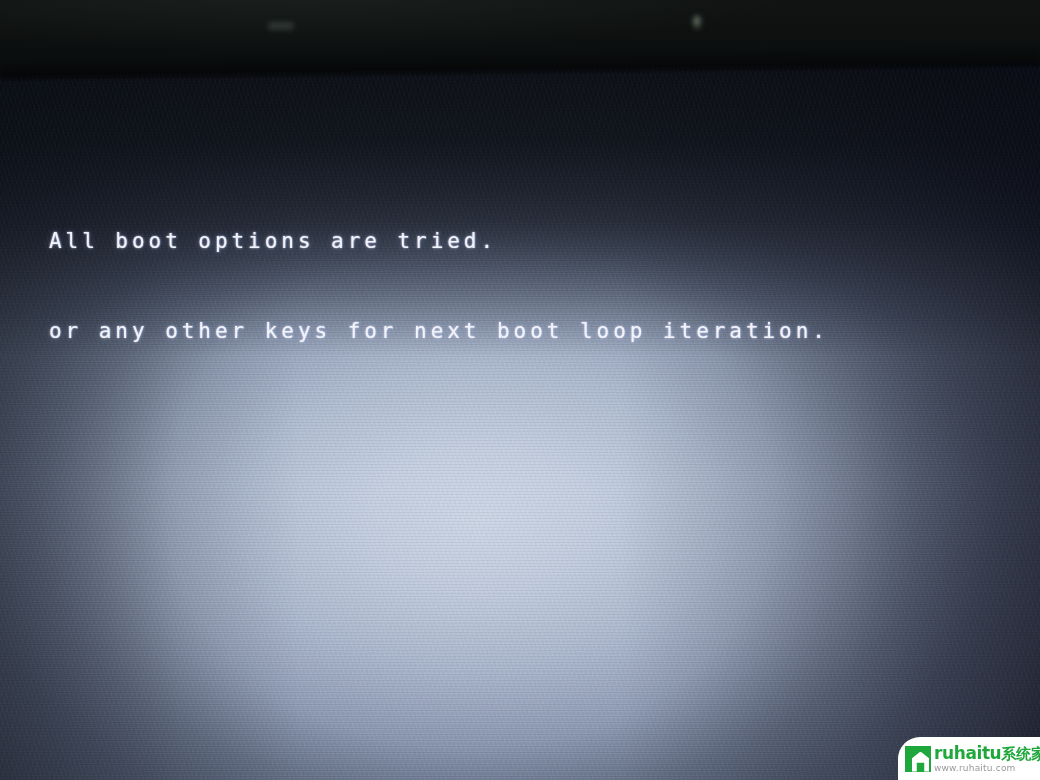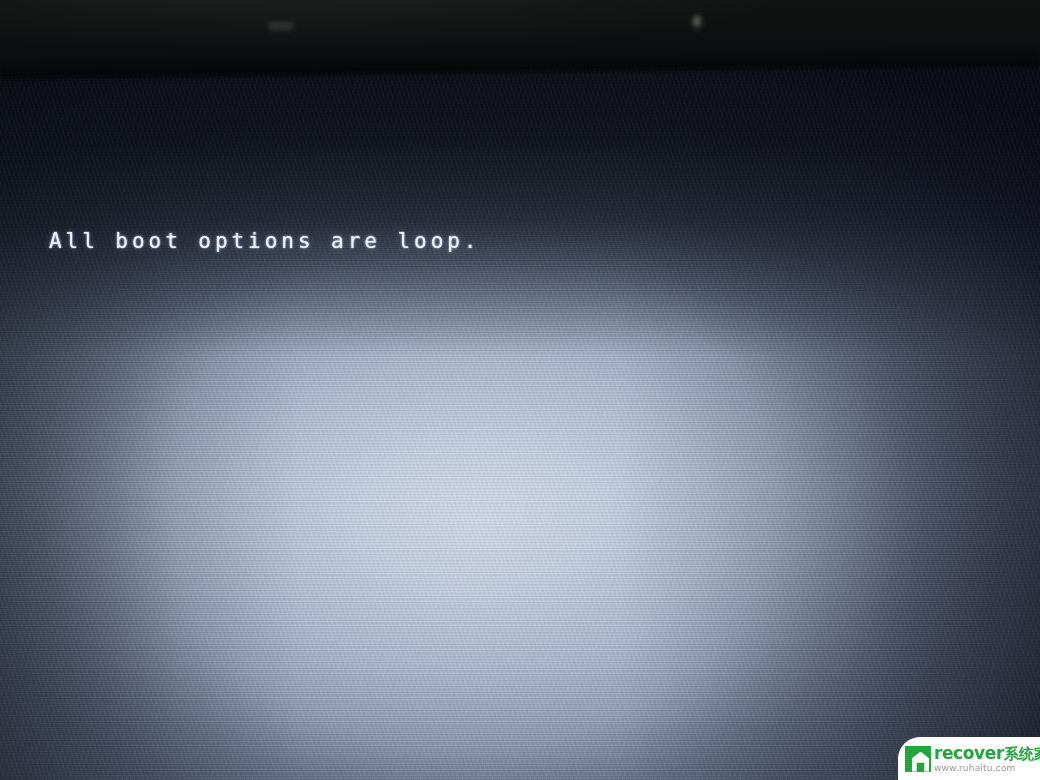--- a/index.html
+++ b/index.html
@@ -267,33 +267,34 @@
 
   <div class="screen"></div>
   <div class="screen-vignette"></div>
   <div class="screen-darktop"></div>
   <div class="screen-leftdark"></div>
   <div class="screen-rightdark"></div>
   <div class="screen-moire"></div>
   <div class="screen-scanlines"></div>
 
   <div class="boot-text">
-    <span class="boot-line">All boot options are loop.</span>
+    <span class="boot-line">All boot options are tried.</span>
+    <span class="boot-line">or any other keys for next boot loop iteration.</span>
   </div>
 
   <div class="bezel"></div>
   <div class="bezel-sheen"></div>
   <div class="bezel-edge-line"></div>
   <div class="webcam-dot"></div>
   <div class="bezel-smudge"></div>
 
   <div class="watermark">
     <div class="wm-logo">
       <div class="house"></div>
     </div>
     <div class="wm-text">
-      <div class="wm-brand"><span>recover</span><span class="cn">系统家园</span></div>
+      <div class="wm-brand"><span>ruhaitu</span><span class="cn">系统家园</span></div>
       <div class="wm-url">www.ruhaitu.com</div>
     </div>
   </div>
 
   <div class="photo-grain"></div>
 </div>
 
 </body></html>

